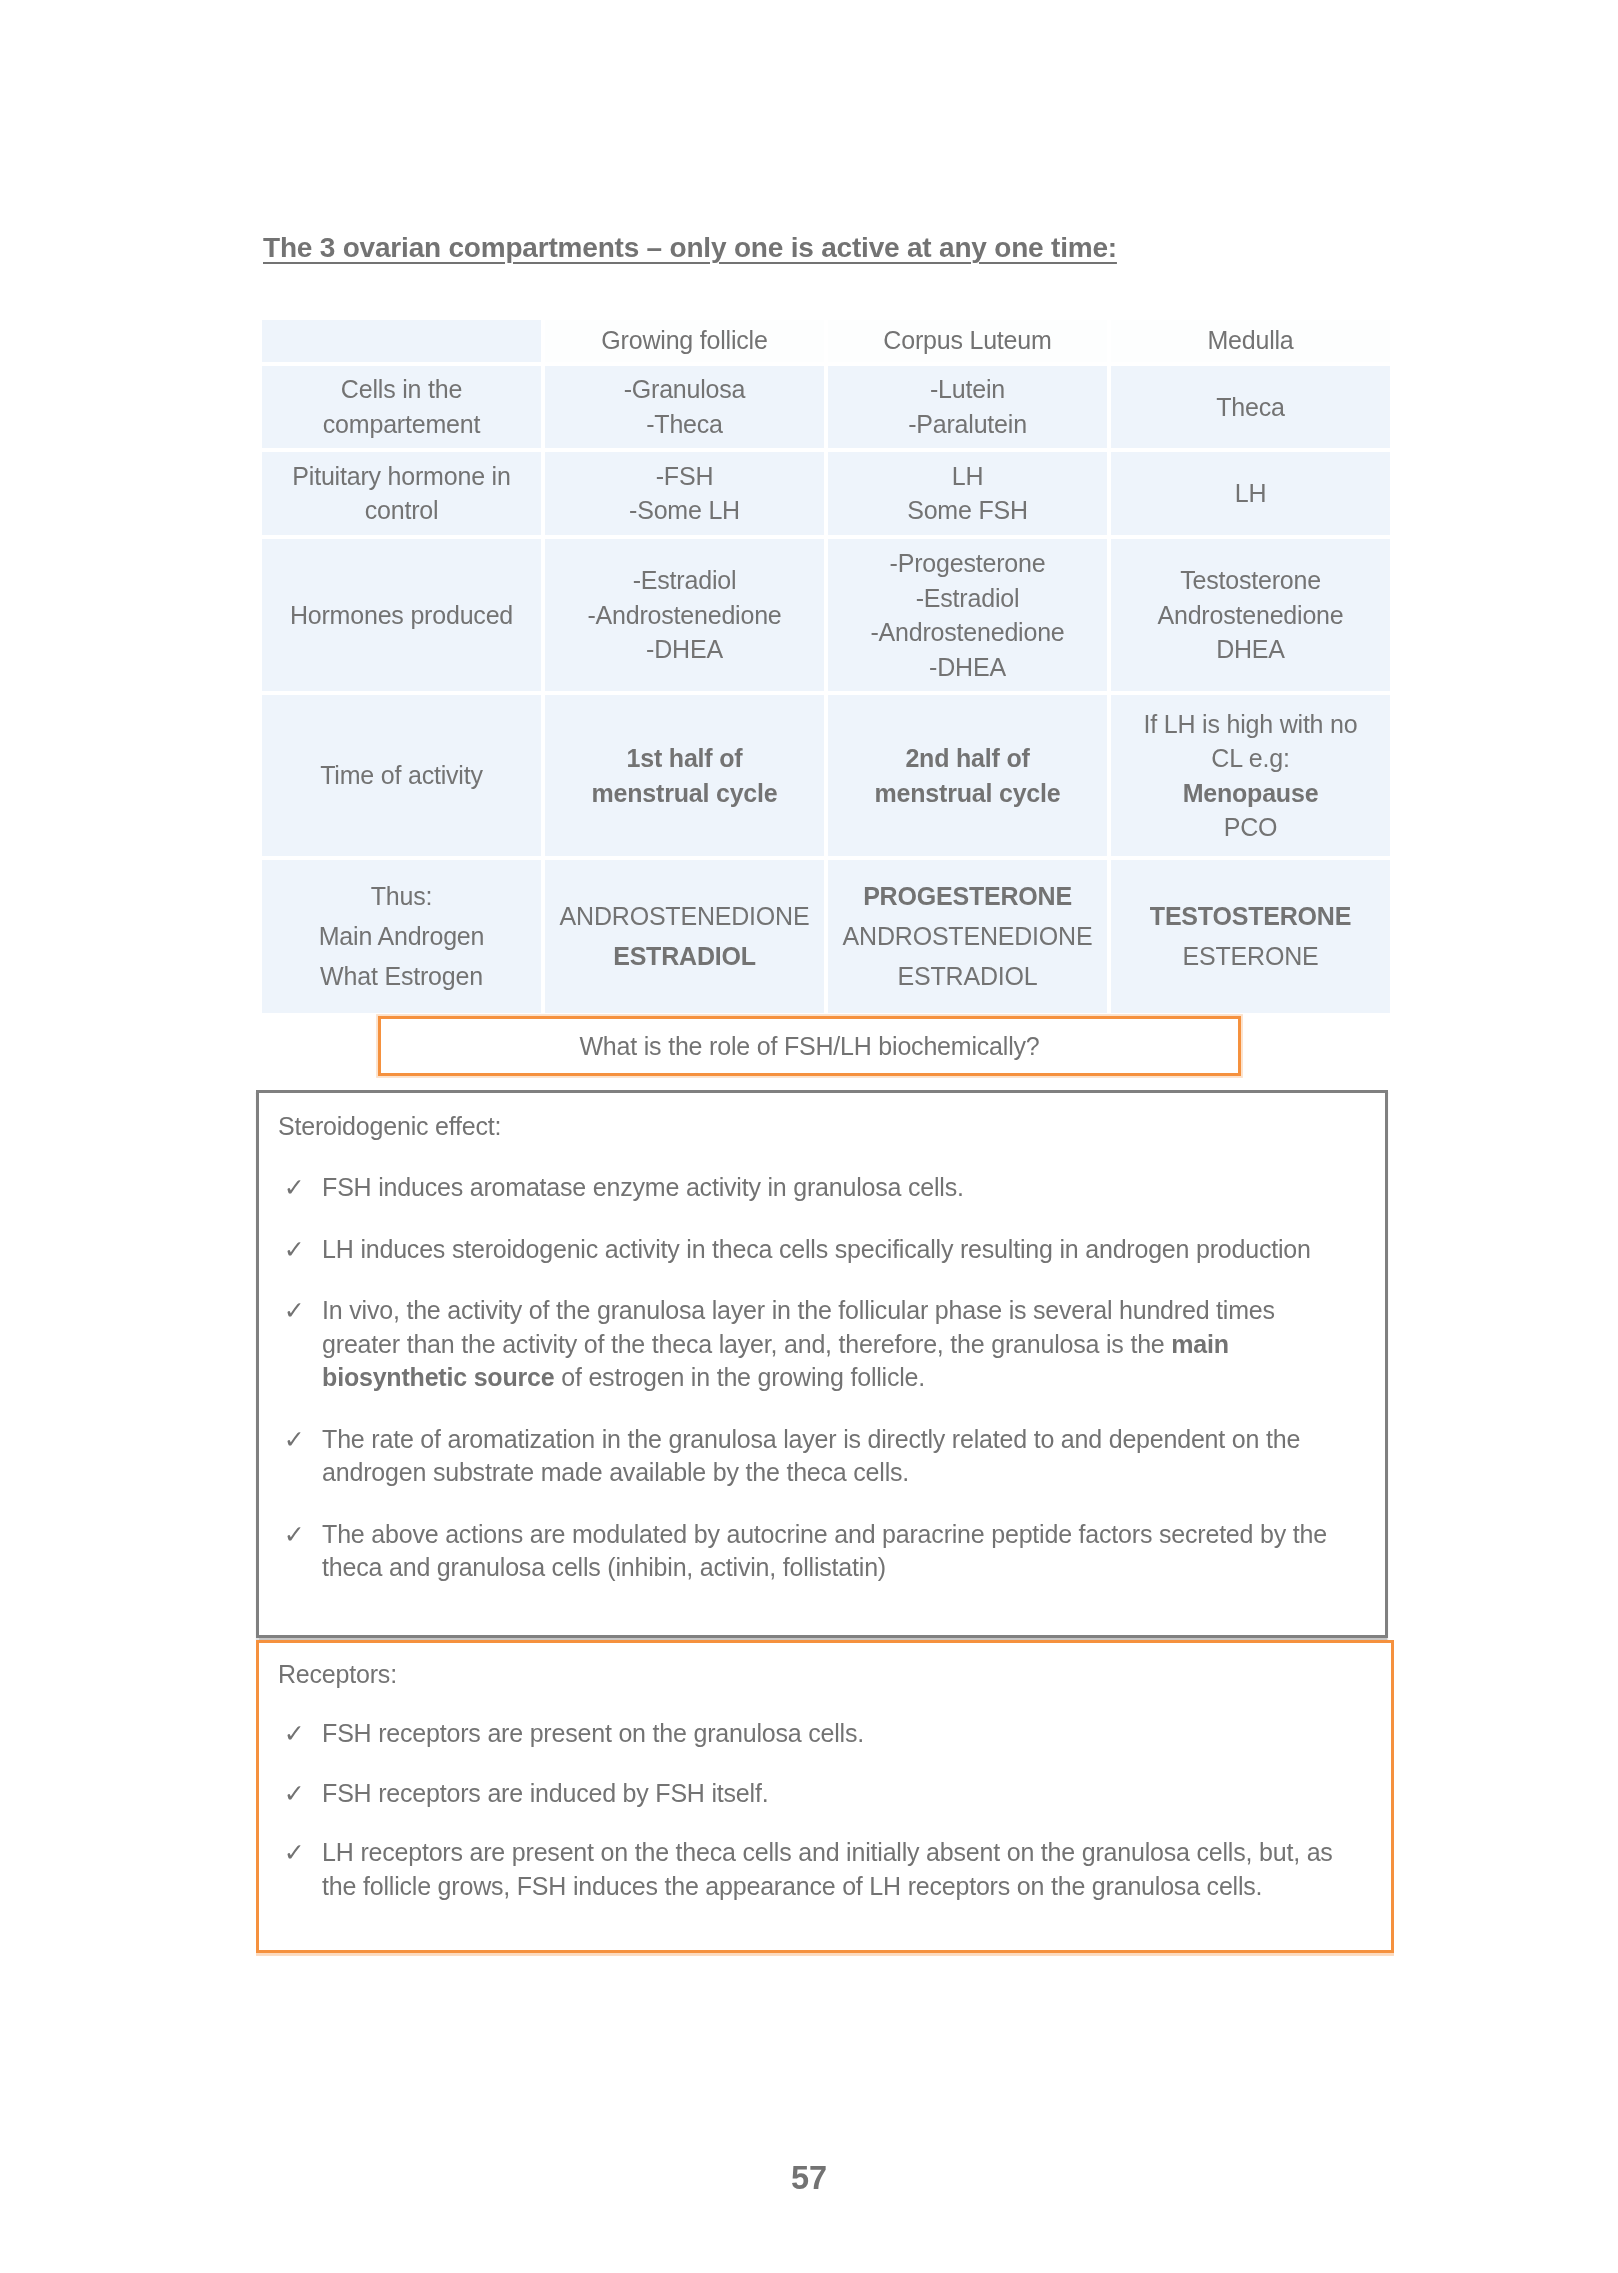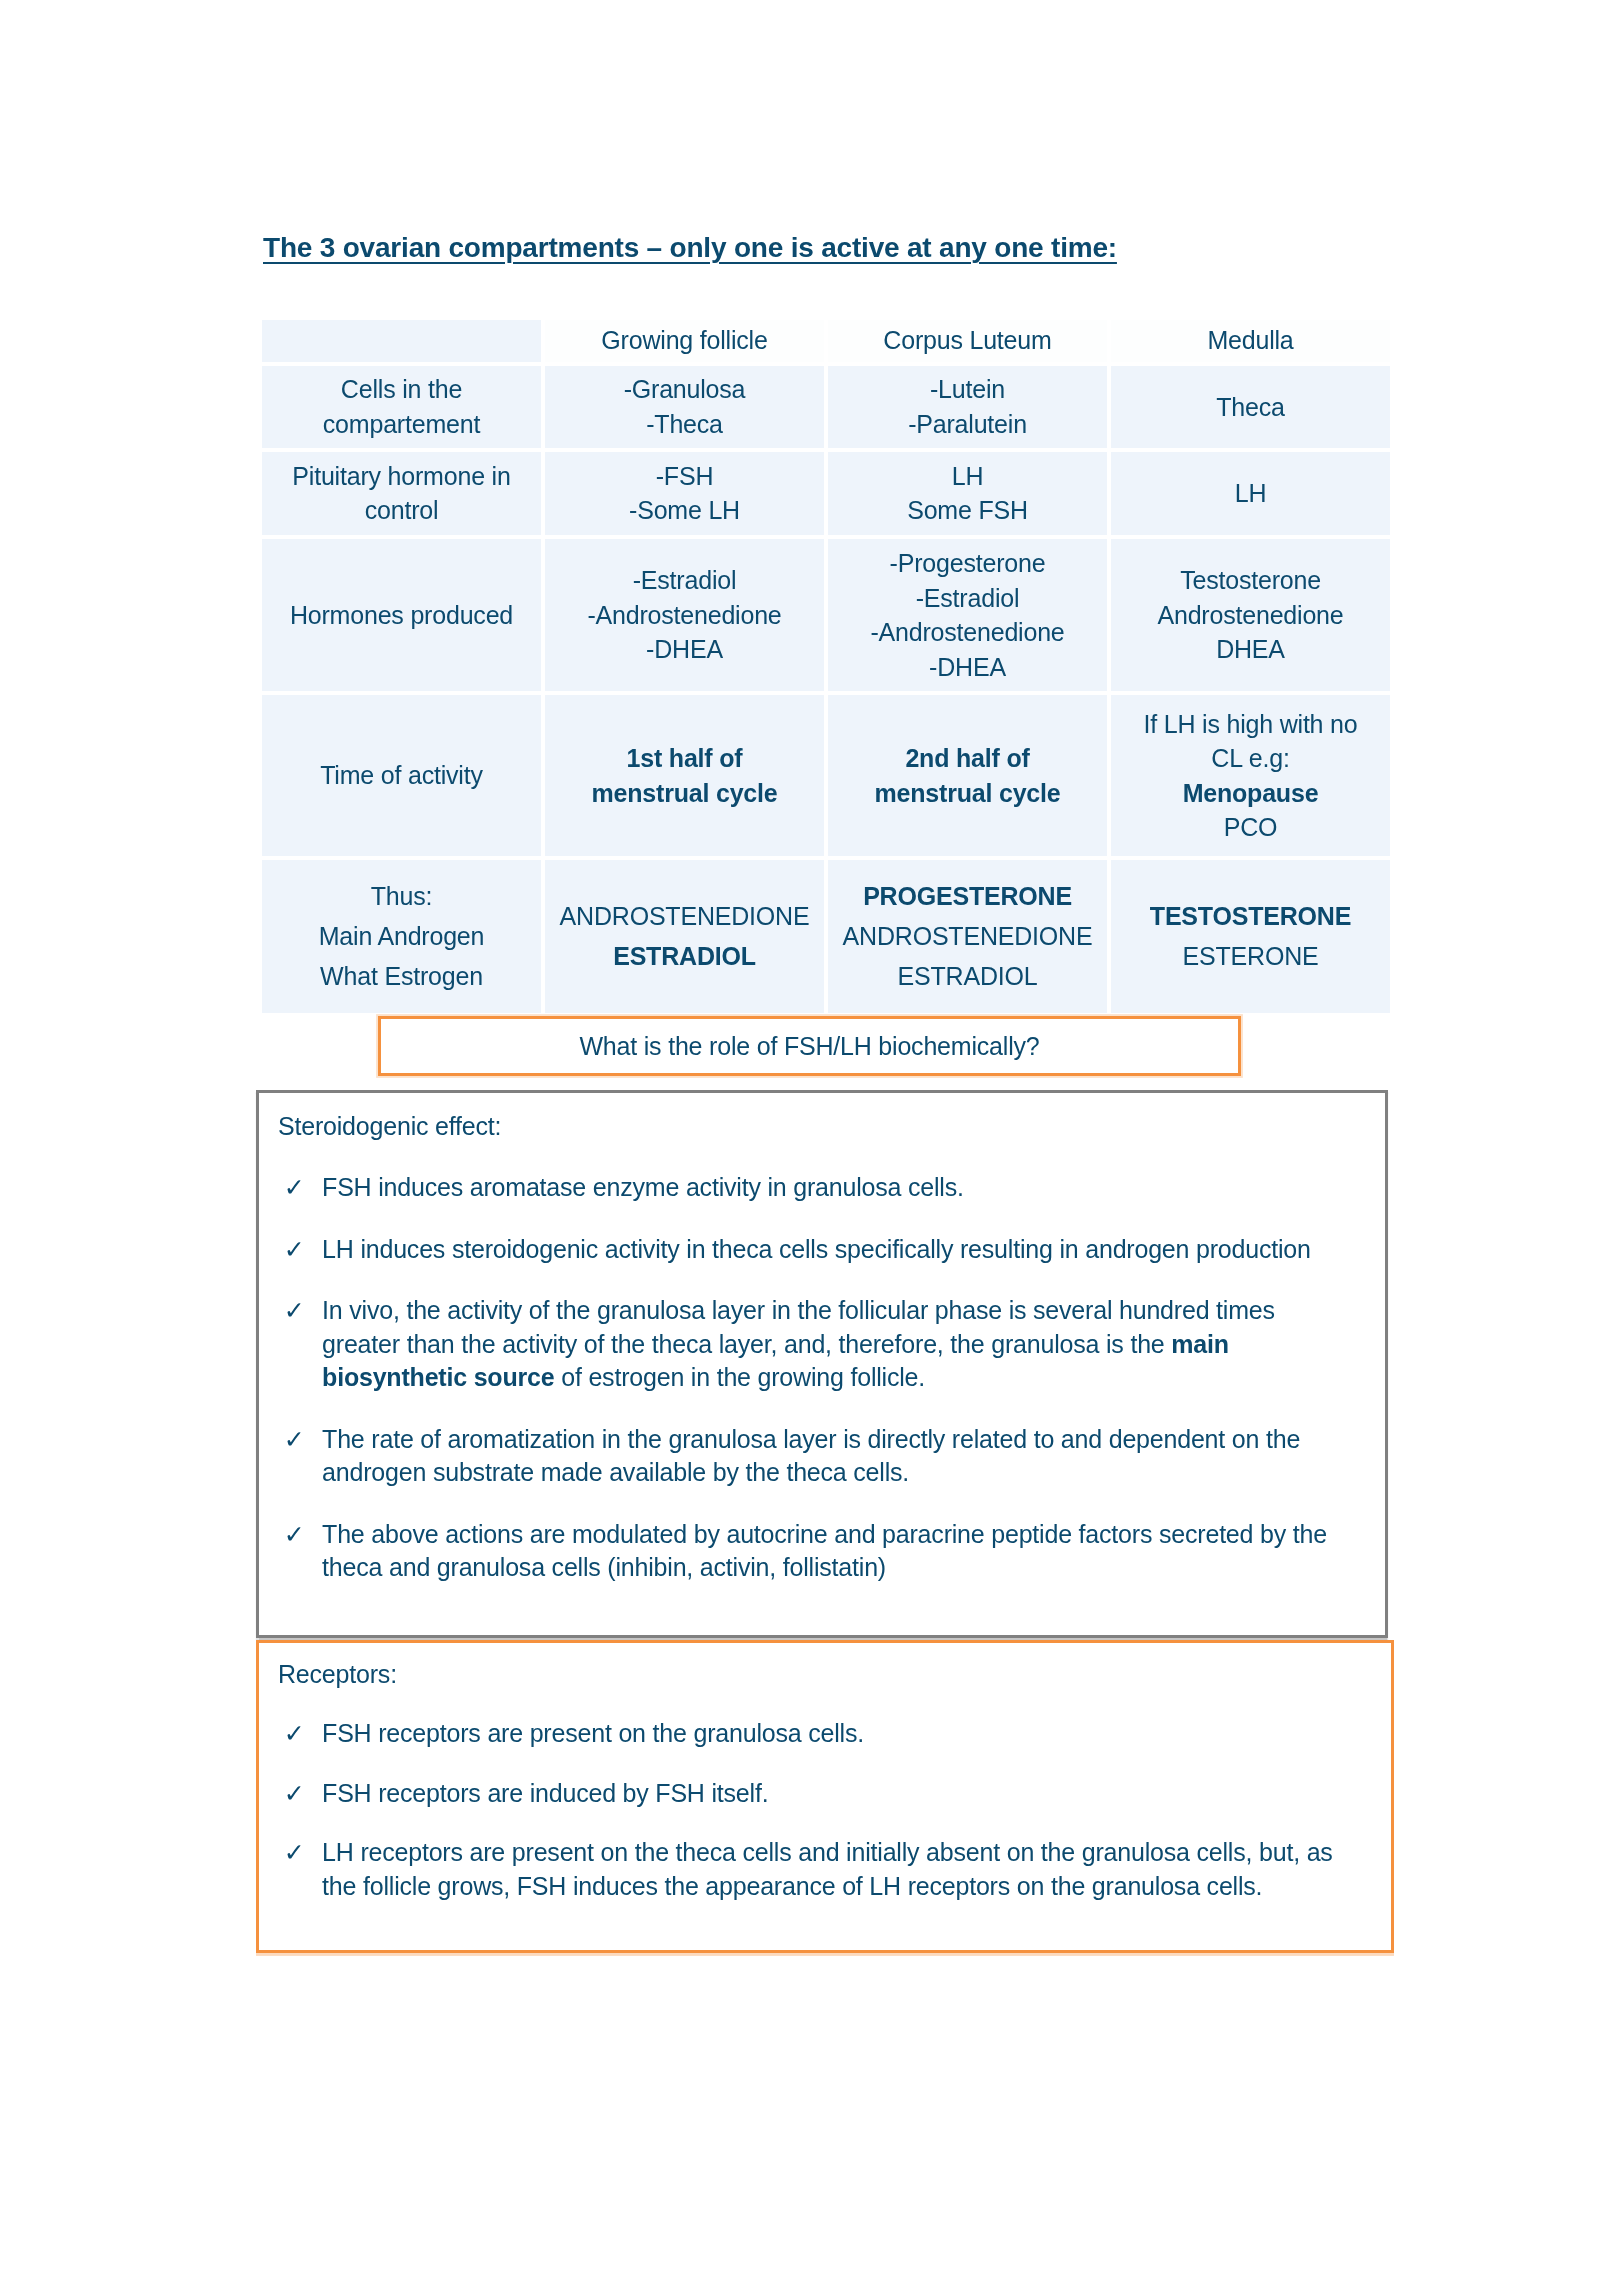--- a/index.html
+++ b/index.html
@@ -1,18 +1,18 @@
 <!DOCTYPE html>
 <html style="--accent_orange: #F5913E; --border_gray: #808080; --cell_blue: #EEF4FB;"><head>
 <meta charset="utf-8">
 <style>
   html,body{margin:0;padding:0;background:#ffffff;}
   .page{
     position:relative; width:1618px; height:2273px; background:#ffffff;
-    font-family:"Liberation Sans", sans-serif; color:#0c4a6e;
+    font-family:"Liberation Sans", sans-serif; color:#737373;
     letter-spacing:-0.2px;
     border-radius:19px;
   }
   .title{
     position:absolute; left:263px; top:232px; margin:0;
     font-size:28px; font-weight:bold;
     text-decoration:underline; text-decoration-thickness:2.4px; text-underline-offset:4.8px;
   }
   
   .otable{
@@ -217,15 +217,16 @@
     <div class="bullet">
       <span class="mark">✓</span>
       <span class="btext">FSH receptors are induced by FSH itself.</span>
     </div>
     <div class="bullet">
       <span class="mark">✓</span>
       <span class="btext">LH receptors are present on the theca cells and initially absent on the granulosa cells, but, as the follicle grows, FSH induces the appearance of LH receptors on the granulosa cells.</span>
     </div>
   </div>
 
+  <div class="pagenum">57</div>
 
 </div>
 
 
 </body></html>

